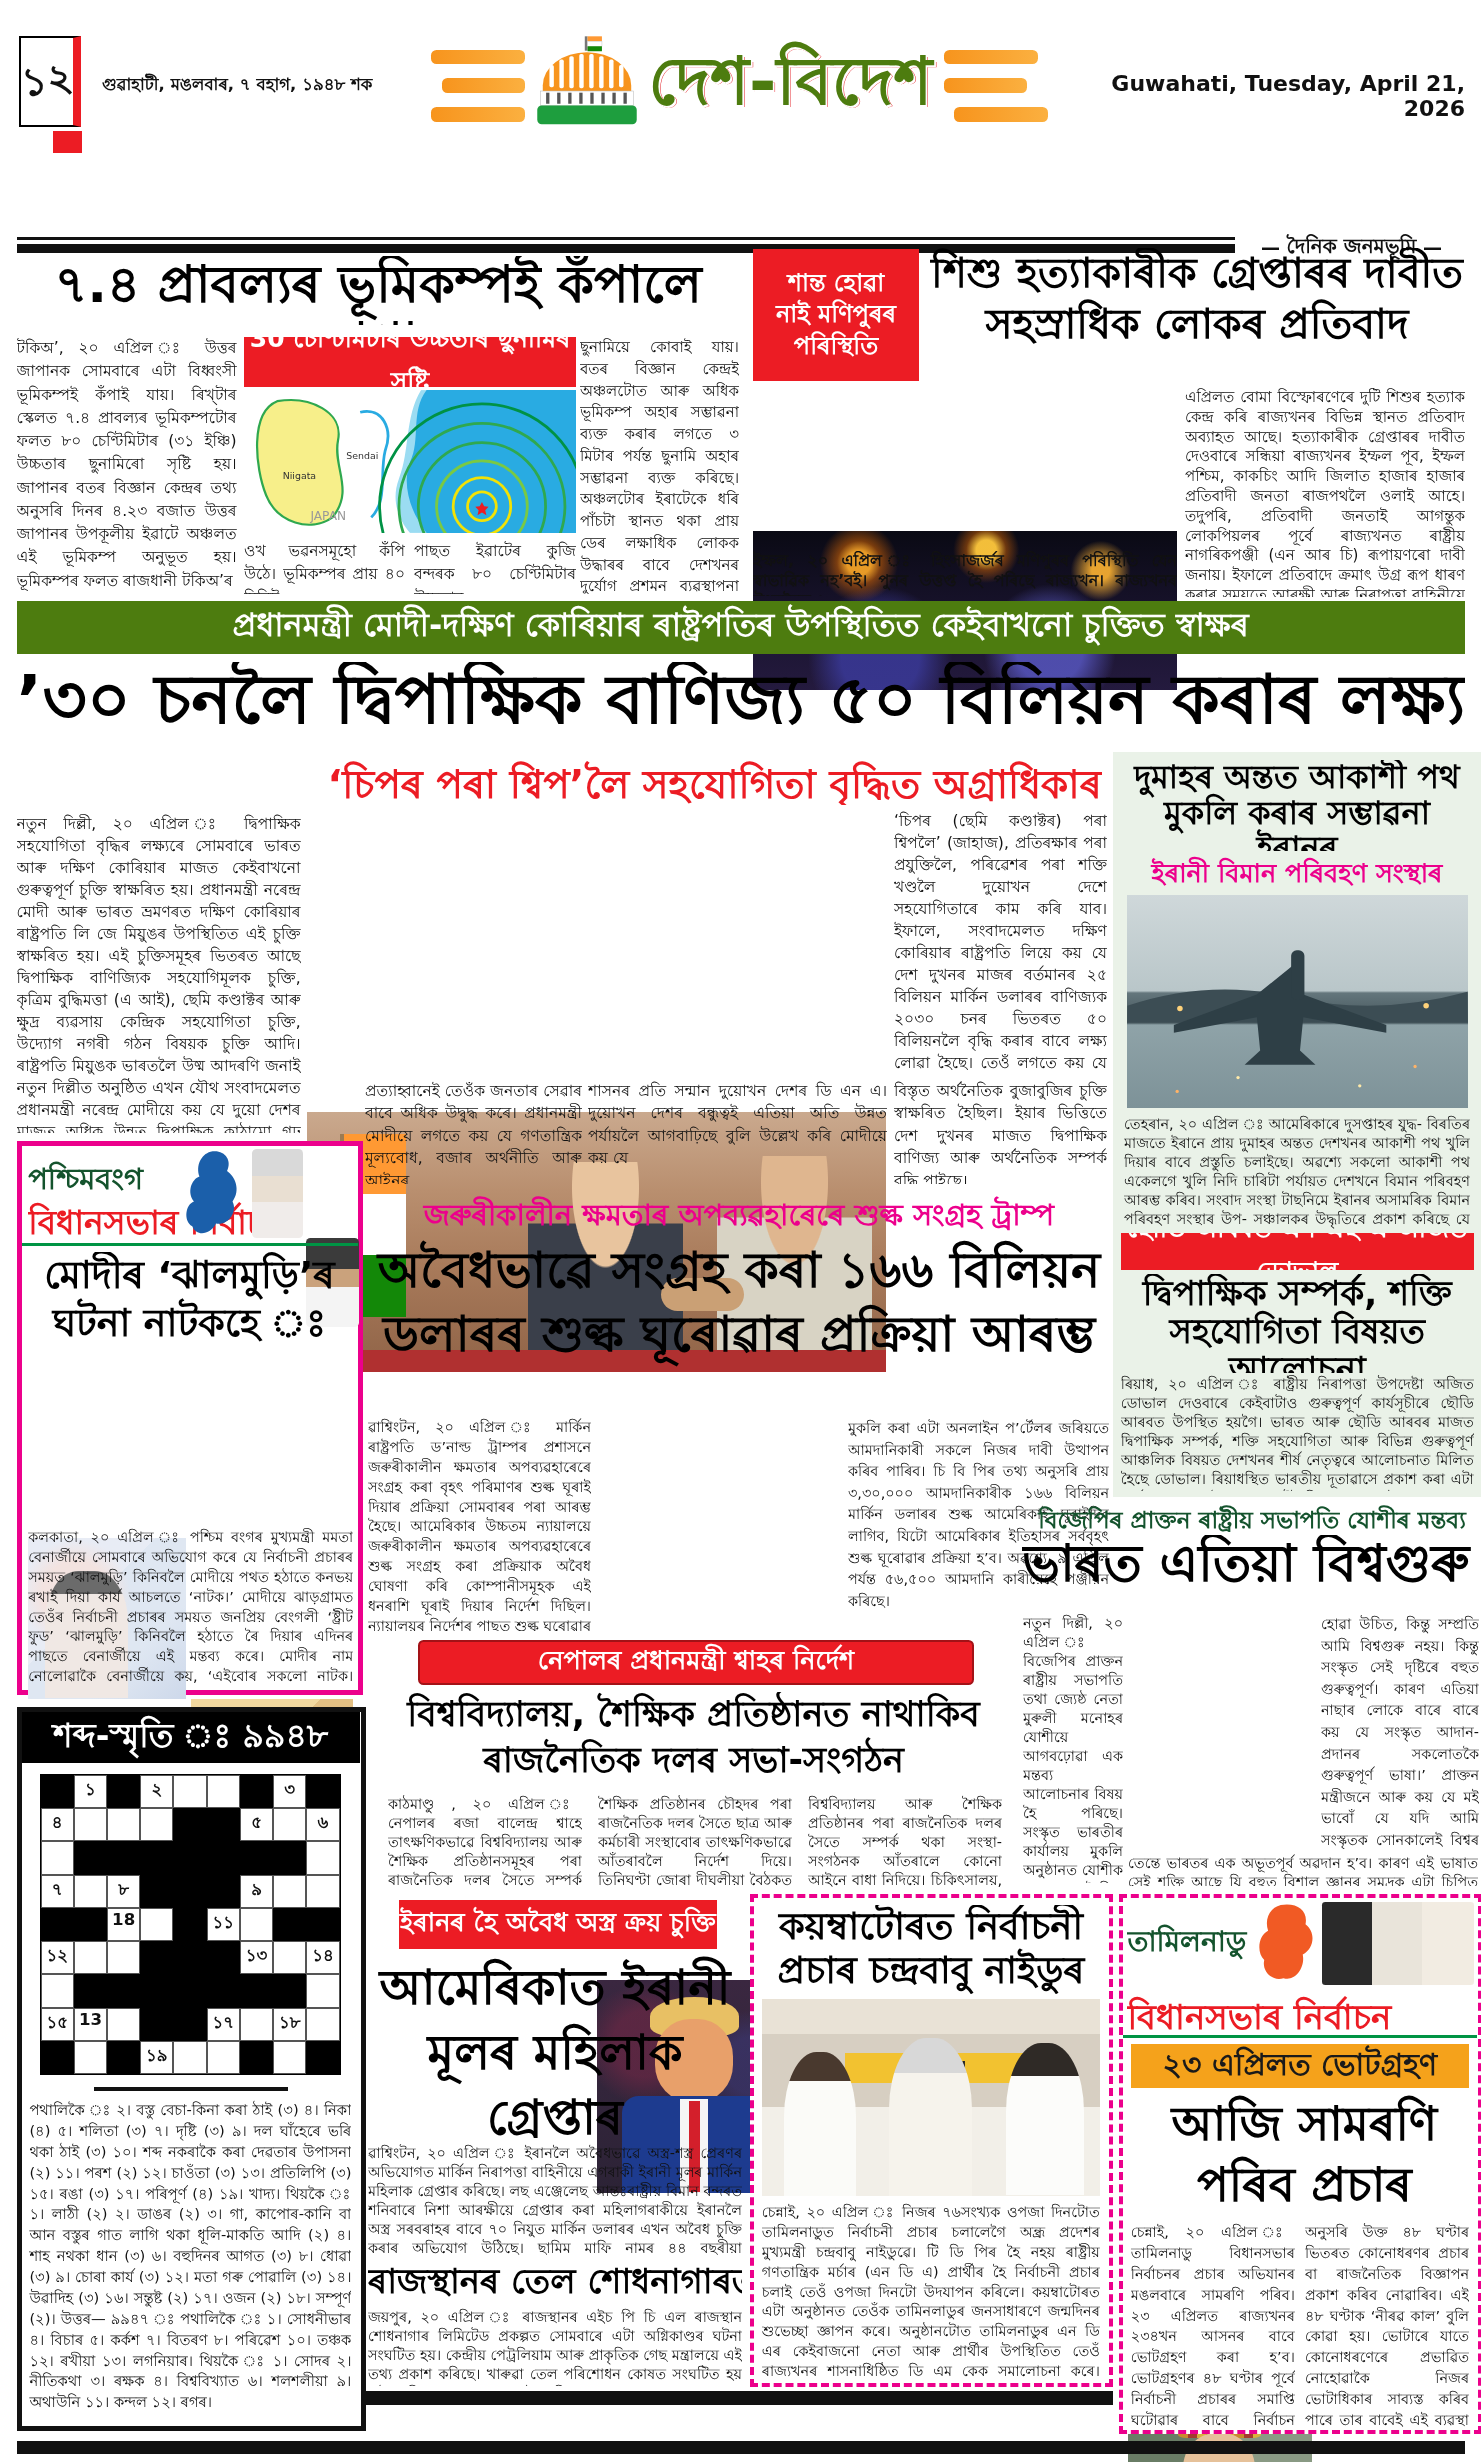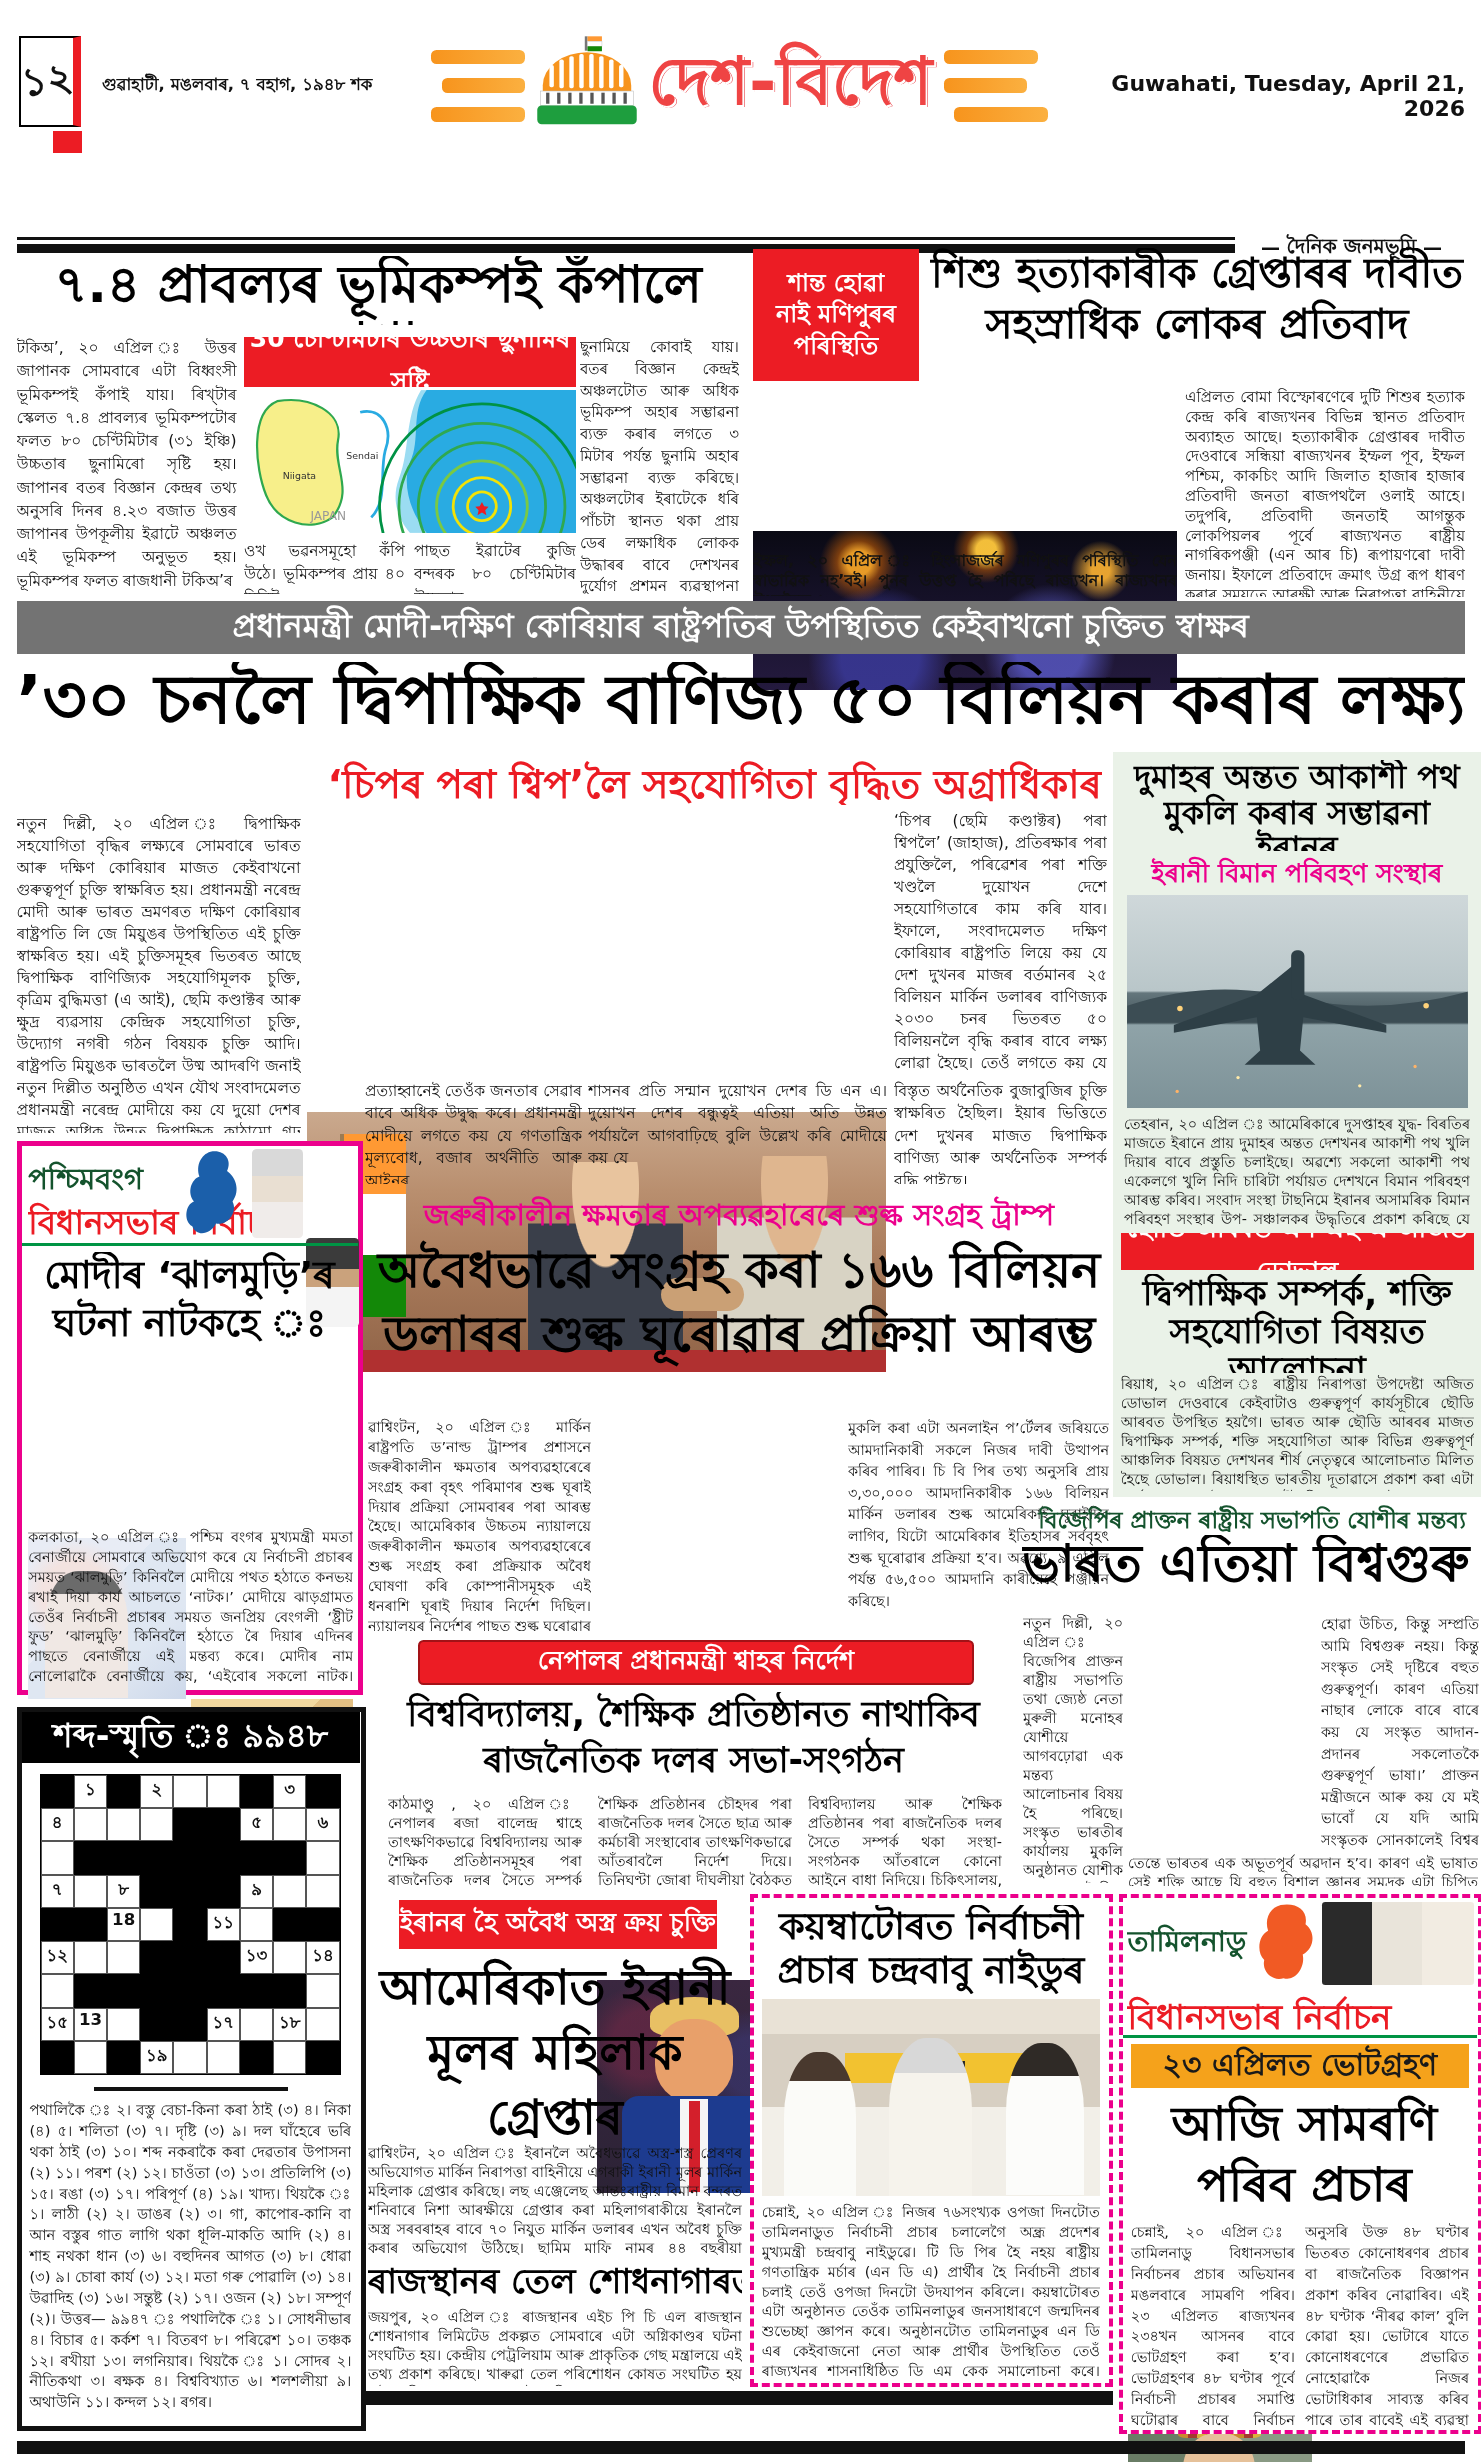--- a/index.html
+++ b/index.html
@@ -61,21 +61,21 @@
             <rect x="36" y="108" width="6" height="20"></rect>
             <rect x="56" y="108" width="6" height="20"></rect>
             <rect x="76" y="108" width="6" height="20"></rect>
             <rect x="96" y="108" width="6" height="20"></rect>
             <rect x="116" y="108" width="6" height="20"></rect>
             <rect x="136" y="108" width="6" height="20"></rect>
             <rect x="156" y="108" width="6" height="20"></rect>
           </g>
         <rect x="0" y="131" width="180" height="34" rx="8" fill="#1E9E3E"></rect>
       </svg>
-      <div style="font-size:66px;font-weight:bold;color:#ef4444;text-shadow:1.7px 1.7px 0 #fff,2.2px 2.2px 0 #E31E25;white-space:nowrap;">দেশ-বিদেশ</div>
+      <div style="font-size:66px;font-weight:bold;color:#4d7c0f;text-shadow:1.7px 1.7px 0 #fff,2.2px 2.2px 0 #E31E25;white-space:nowrap;">দেশ-বিদেশ</div>
       <div style="display:flex;flex-direction:column;gap:14.4px;">
         <div class="logo-bar" style="width:94px;height:14.4px;"></div>
         <div class="logo-bar" style="width:83px;height:14.4px;"></div>
         <div class="logo-bar" style="width:94px;height:14.4px;margin-left:10px;"></div>
       </div>
     </div>
 
     <div class="abs" style="left:1052px;top:71px;width:413px;font-size:22px;font-weight:bold;text-align:right;">Guwahati, Tuesday, April 21, 2026</div>
   </div>
 
@@ -121,21 +121,21 @@
     radial-gradient(circle at 25% 20%, rgba(255,170,40,.9) 0 12px, rgba(255,120,0,.45) 22px, transparent 39px),
     radial-gradient(circle at 55% 12%, rgba(255,200,60,.95) 0 10px, rgba(255,120,0,.4) 20px, transparent 33px),
     radial-gradient(circle at 82% 25%, rgba(255,180,50,.9) 0 8.9px, transparent 30px),
     radial-gradient(circle at 70% 75%, rgba(90,90,200,.8) 0 33px, transparent 66px),
     radial-gradient(circle at 30% 80%, rgba(60,60,160,.8) 0 39px, transparent 72px),
     linear-gradient(180deg,#0a0a14,#1a1430 60%,#241a3e);">
   </div>
   <div class="abs caption" style="left:753px;top:551px;width:424px;height:45px;">ইম্ফল, ২০ এপ্ৰিল ঃ হিংসাজৰ্জৰ মণিপুৰৰ পৰিস্থিতি যেন স্বাভাৱিক নহ’বই। পুনৰ উত্তপ্ত হৈ পৰিছে ৰাজ্যখন। ৰাজ্যখনৰ ট্ৰংলবৈত ৭</div>
   <div class="abs body-text" style="left:1185px;top:388px;width:280px;height:209px;font-size:15px;">এপ্ৰিলত বোমা বিস্ফোৰণেৰে দুটি শিশুৰ হত্যাক কেন্দ্ৰ কৰি ৰাজ্যখনৰ বিভিন্ন স্থানত প্ৰতিবাদ অব্যাহত আছে। হত্যাকাৰীক গ্ৰেপ্তাৰৰ দাবীত দেওবাৰে সন্ধিয়া ৰাজ্যখনৰ ইম্ফল পূব, ইম্ফল পশ্চিম, কাকচিং আদি জিলাত হাজাৰ হাজাৰ প্ৰতিবাদী জনতা ৰাজপথলৈ ওলাই আহে। তদুপৰি, প্ৰতিবাদী জনতাই আগন্তুক লোকপিয়লৰ পূৰ্বে ৰাজ্যখনত ৰাষ্ট্ৰীয় নাগৰিকপঞ্জী (এন আৰ চি) ৰূপায়ণৰো দাবী জনায়। ইফালে প্ৰতিবাদে ক্ৰমাৎ উগ্ৰ ৰূপ ধাৰণ কৰাৰ সময়তে আৰক্ষী আৰু নিৰাপত্তা বাহিনীয়ে কন্দুৱা গেছ প্ৰয়োগ কৰি প্ৰতিবাদকাৰীক ছত্ৰভংগ দিয়াবলৈ চেষ্টা কৰে। বহু স্থানত প্ৰতিবাদকাৰীয়ে নিৰাপত্তা বাহিনীৰ লোকৰ সৈতে হতাহতিত লিপ্ত হয়, যাৰ ফলত বহু প্ৰতিবাদকাৰী গুৰুতৰভাৱে আহত হয়। জনতাৰ হিংসাত্মক প্ৰতিবাদৰ ফলত ৰাজ্যখনৰ বহু স্থানত সান্ধ্য আইন বাহাল ৰখা হৈছে। ইফালে, ৰাজ্যখনত প্ৰতিবাদ ৰোধৰ বাবে বৃহৎ সংখ্যক নিৰাপত্তা বাহিনীৰ জোৱান মোতায়েন কৰা হৈছে।</div>
 
-  <div class="abs" style="left:16.6px;top:601px;width:1448px;height:53px;background:#737373;display:flex;align-items:center;justify-content:center;">
+  <div class="abs" style="left:16.6px;top:601px;width:1448px;height:53px;background:#4d7c0f;display:flex;align-items:flex-end;justify-content:center;">
     <span style="color:#fff;font-weight:bold;font-size:32px;">প্ৰধানমন্ত্ৰী মোদী-দক্ষিণ কোৰিয়াৰ ৰাষ্ট্ৰপতিৰ উপস্থিতিত কেইবাখনো চুক্তিত স্বাক্ষৰ</span>
   </div>
   <div class="abs headline" style="left:16.6px;top:662px;width:1448px;height:89px;font-size:68px;white-space:nowrap;">’৩০ চনলৈ দ্বিপাক্ষিক বাণিজ্য ৫০ বিলিয়ন কৰাৰ লক্ষ্য</div>
   <div class="abs" style="left:16.6px;top:754px;width:1085px;height:51px;color:#EC1C24;font-weight:bold;font-size:39px;text-align:right;overflow:hidden;">‘চিপৰ পৰা শ্বিপ’লৈ সহযোগিতা বৃদ্ধিত অগ্ৰাধিকাৰ</div>
 
   <div class="abs mint" style="left:1113px;top:752px;width:368px;height:745px;">
     <div class="abs headline" style="left:10px;top:7.8px;width:348px;height:91px;font-size:32px;">দুমাহৰ অন্তত আকাশী পথ মুকলি কৰাৰ সম্ভাৱনা ইৰানৰ</div>
     <div class="abs kicker-pink-text" style="left:5.5px;top:102px;width:357px;height:34px;font-size:25.5px;">ইৰানী বিমান পৰিবহণ সংস্থাৰ পদক্ষেপ</div>
     <div class="abs photo" style="left:14px;top:143px;width:341px;height:213px;background:linear-gradient(180deg,#cfd8da 0%,#b9c6c9 45%,#64767c 46%,#43545a 60%,#8fa3a8 61%,#7d9298 100%);">
       <svg width="341" height="213" viewBox="0 0 615 385">

